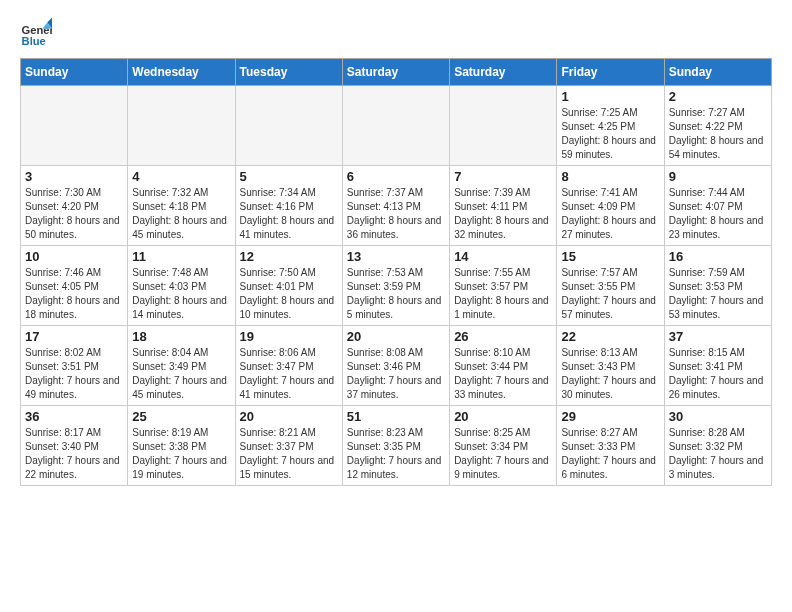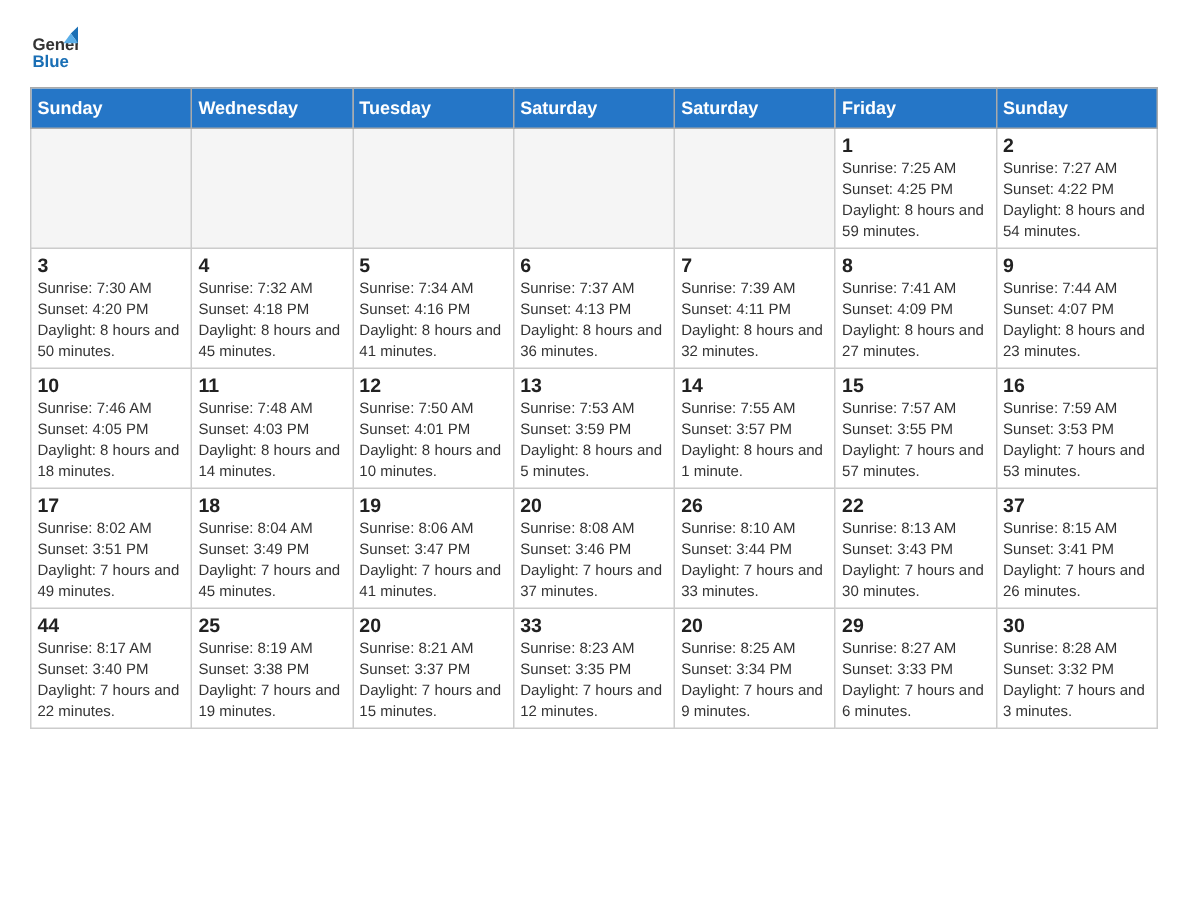--- a/index.html
+++ b/index.html
@@ -215,33 +215,33 @@
             <span class="day-number">22</span>
             <div class="day-info">Sunrise: 8:13 AM<br>Sunset: 3:43 PM<br>Daylight: 7 hours and 30 minutes.</div>
           </td>
           <td>
             <span class="day-number">37</span>
             <div class="day-info">Sunrise: 8:15 AM<br>Sunset: 3:41 PM<br>Daylight: 7 hours and 26 minutes.</div>
           </td>
         </tr>
         <tr>
           <td>
-            <span class="day-number">44</span>
+            <span class="day-number">36</span>
             <div class="day-info">Sunrise: 8:17 AM<br>Sunset: 3:40 PM<br>Daylight: 7 hours and 22 minutes.</div>
           </td>
           <td>
             <span class="day-number">25</span>
             <div class="day-info">Sunrise: 8:19 AM<br>Sunset: 3:38 PM<br>Daylight: 7 hours and 19 minutes.</div>
           </td>
           <td>
             <span class="day-number">20</span>
             <div class="day-info">Sunrise: 8:21 AM<br>Sunset: 3:37 PM<br>Daylight: 7 hours and 15 minutes.</div>
           </td>
           <td>
-            <span class="day-number">33</span>
+            <span class="day-number">51</span>
             <div class="day-info">Sunrise: 8:23 AM<br>Sunset: 3:35 PM<br>Daylight: 7 hours and 12 minutes.</div>
           </td>
           <td>
             <span class="day-number">20</span>
             <div class="day-info">Sunrise: 8:25 AM<br>Sunset: 3:34 PM<br>Daylight: 7 hours and 9 minutes.</div>
           </td>
           <td>
             <span class="day-number">29</span>
             <div class="day-info">Sunrise: 8:27 AM<br>Sunset: 3:33 PM<br>Daylight: 7 hours and 6 minutes.</div>
           </td>

